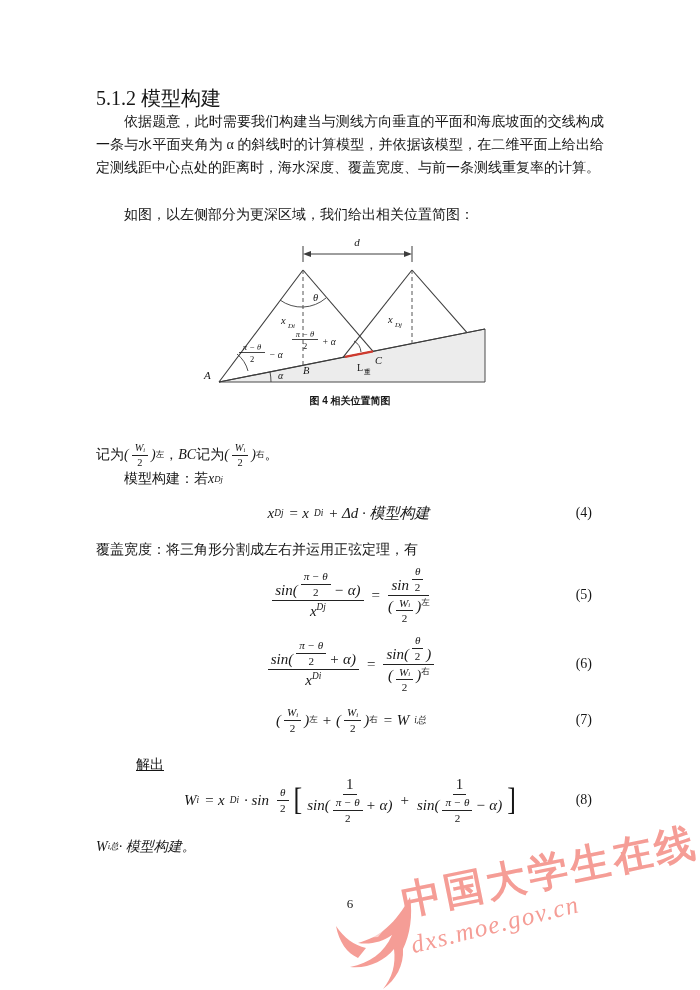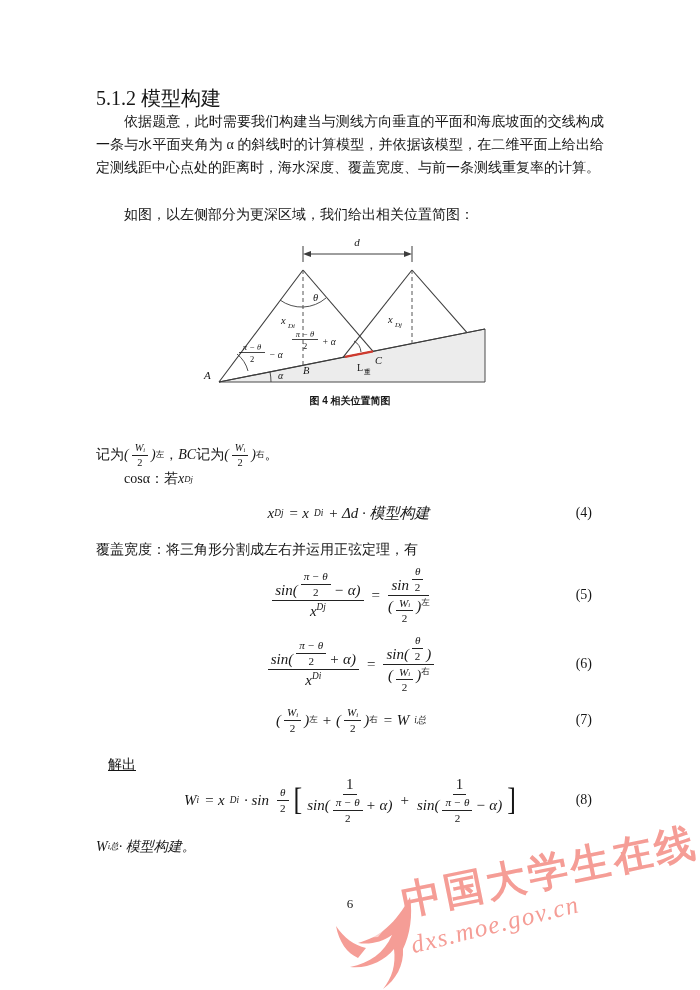--- a/index.html
+++ b/index.html
@@ -123,21 +123,21 @@
           <sub>i</sub>
         </span>
         <span class="fd">2</span>
       </span>
     <span class="it">)</span>
     <sub class="csub">右</sub>
     <span>。</span>
   </div>
 
   <div class="mline nowrap" style="top:470px;">
-    <span style="margin-left:28px;">cosα：若</span>
+    <span style="margin-left:28px;">模型构建：若</span>
     <span class="it">x</span>
       <sub>Dj</sub>
   </div>
 
   <div class="eqrow" style="top:500px;height:26px;">
     <span class="it">x</span>
       <sub>Dj</sub>
     <span class="it sp">= x</span>
       <sub>Di</sub>
     <span class="it sp">+ Δd · 模型构建</span>
@@ -250,21 +250,21 @@
         <span class="fd">2</span>
       </span>
     <span class="it">)</span>
     <sub class="csub">右</sub>
     <span class="it sp">= W</span>
       <sub>i总</sub>
     <span class="eqno">(7)</span>
   </div>
 
   <div class="mline nowrap" style="top:756px;">
-    <span style="margin-left:12px;text-decoration:underline;">解出</span>
+    <span style="margin-left:40px;text-decoration:underline;">解出</span>
   </div>
 
   <div class="eqrow" style="top:775px;height:50px;">
     <span class="it">W</span>
       <sub>i</sub>
     <span class="it sp">= x</span>
       <sub>Di</sub>
     <span class="it sp">· sin</span>
     <span class="frac sm">
         <span class="fn it">θ</span>

